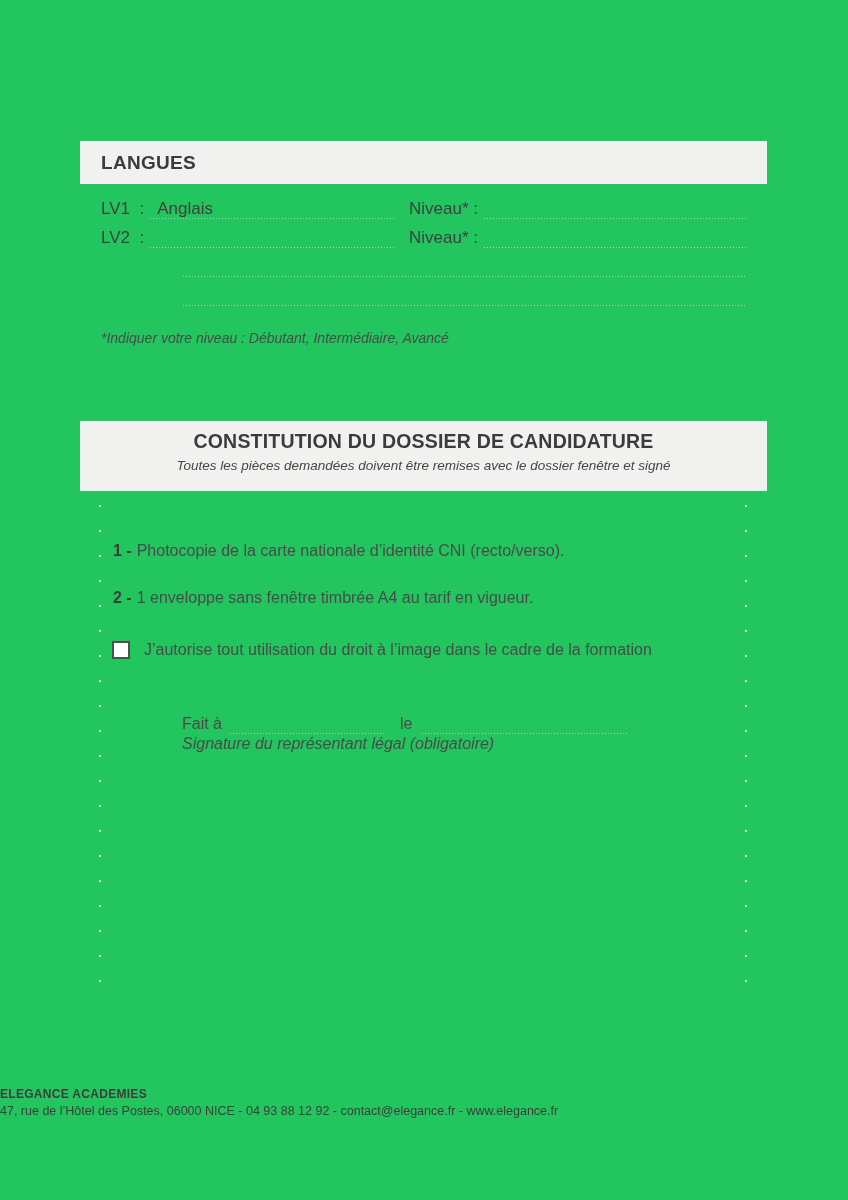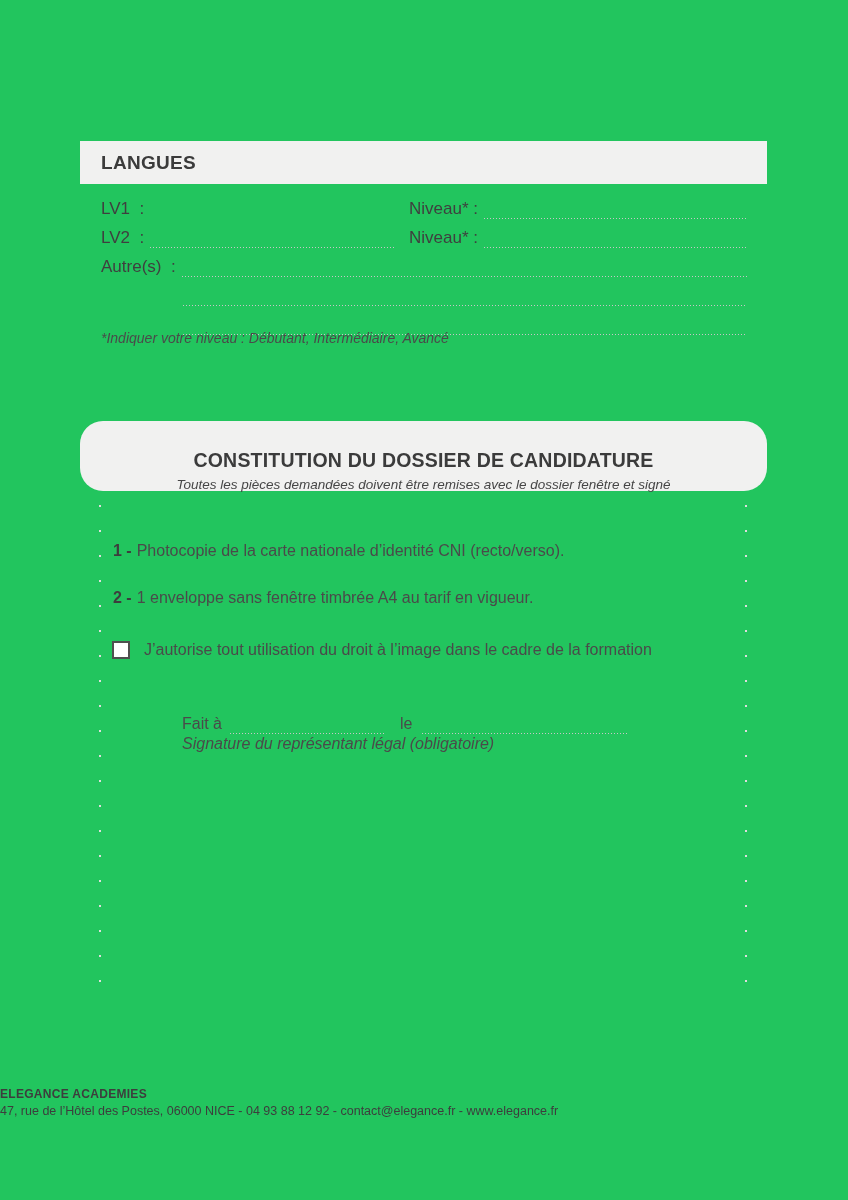--- a/index.html
+++ b/index.html
@@ -10,21 +10,21 @@
   }
   .page { position:absolute; inset:0; width:848px; height:1200px; overflow:hidden; background:#22c55e; }
 
   
   .barhead {
     position:absolute; left:80px; width:687px; background:#f1f1f0; box-sizing:border-box;
   }
   #langues-bar { top:141px; height:43px; display:flex; align-items:center; padding-left:21px; }
   #langues-bar .bar-title { font-size:19px; font-weight:700; color:#3b3b3b; letter-spacing:0.3px; }
 
-  #dossier-bar { top:421px; height:70px; text-align:center; padding-top:28px;border-radius:23px; }
+  #dossier-bar { top:421px; height:70px; text-align:center; padding-top:9px; }
   #dossier-bar .bar-title { font-size:19.5px; font-weight:700; color:#3b3b3b; letter-spacing:0.2px; }
   #dossier-bar .bar-subtitle { font-size:13.5px; font-style:italic; color:#464646; margin-top:5px; }
 
   
   .form-rows { position:absolute; left:101px; top:197px; width:646px; }
   .frow { display:flex; align-items:flex-end; margin-bottom:7px; height:22px; }
   .fcol-left { display:flex; align-items:flex-end; width:294px; }
   .fcol-right { display:flex; align-items:flex-end; flex:1; margin-left:14px; }
   .fcol-full { display:flex; align-items:flex-end; width:100%; }
   .flabel { font-size:17px; color:#3f3f3f; white-space:pre; line-height:21px; flex:0 0 auto; }
@@ -82,39 +82,34 @@
 <div class="page">
 
   <div class="barhead" id="langues-bar">
     <span class="bar-title">LANGUES</span>
   </div>
 
   <div class="form-rows">
     <div class="frow">
       <div class="fcol-left">
         <span class="flabel">LV1  :</span>
+        <span class="fill">Anglais</span>
       </div>
       <div class="fcol-right">
         <span class="flabel">Niveau* :</span>
         <span class="fill"></span>
       </div>
     </div>
     <div class="frow">
       <div class="fcol-left">
         <span class="flabel">LV2  :</span>
         <span class="fill"></span>
       </div>
       <div class="fcol-right">
         <span class="flabel">Niveau* :</span>
-        <span class="fill"></span>
-      </div>
-    </div>
-    <div class="frow">
-      <div class="fcol-full">
-        <span class="flabel">Autre(s)  :</span>
         <span class="fill"></span>
       </div>
     </div>
     <div class="frow extra-line">
       <div class="fcol-full">
           <span class="fill"></span>
         </div>
     </div>
     <div class="frow extra-line">
       <div class="fcol-full">

